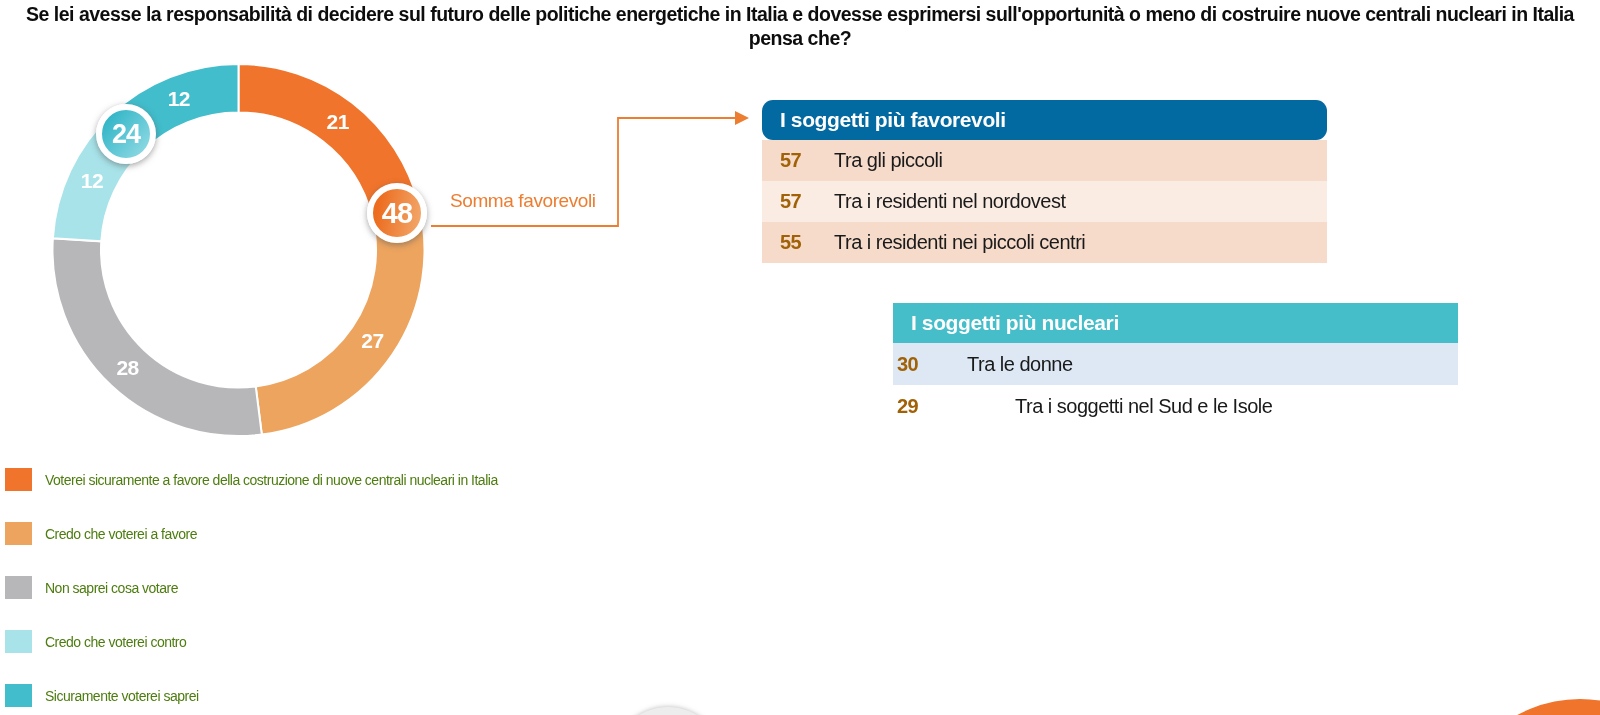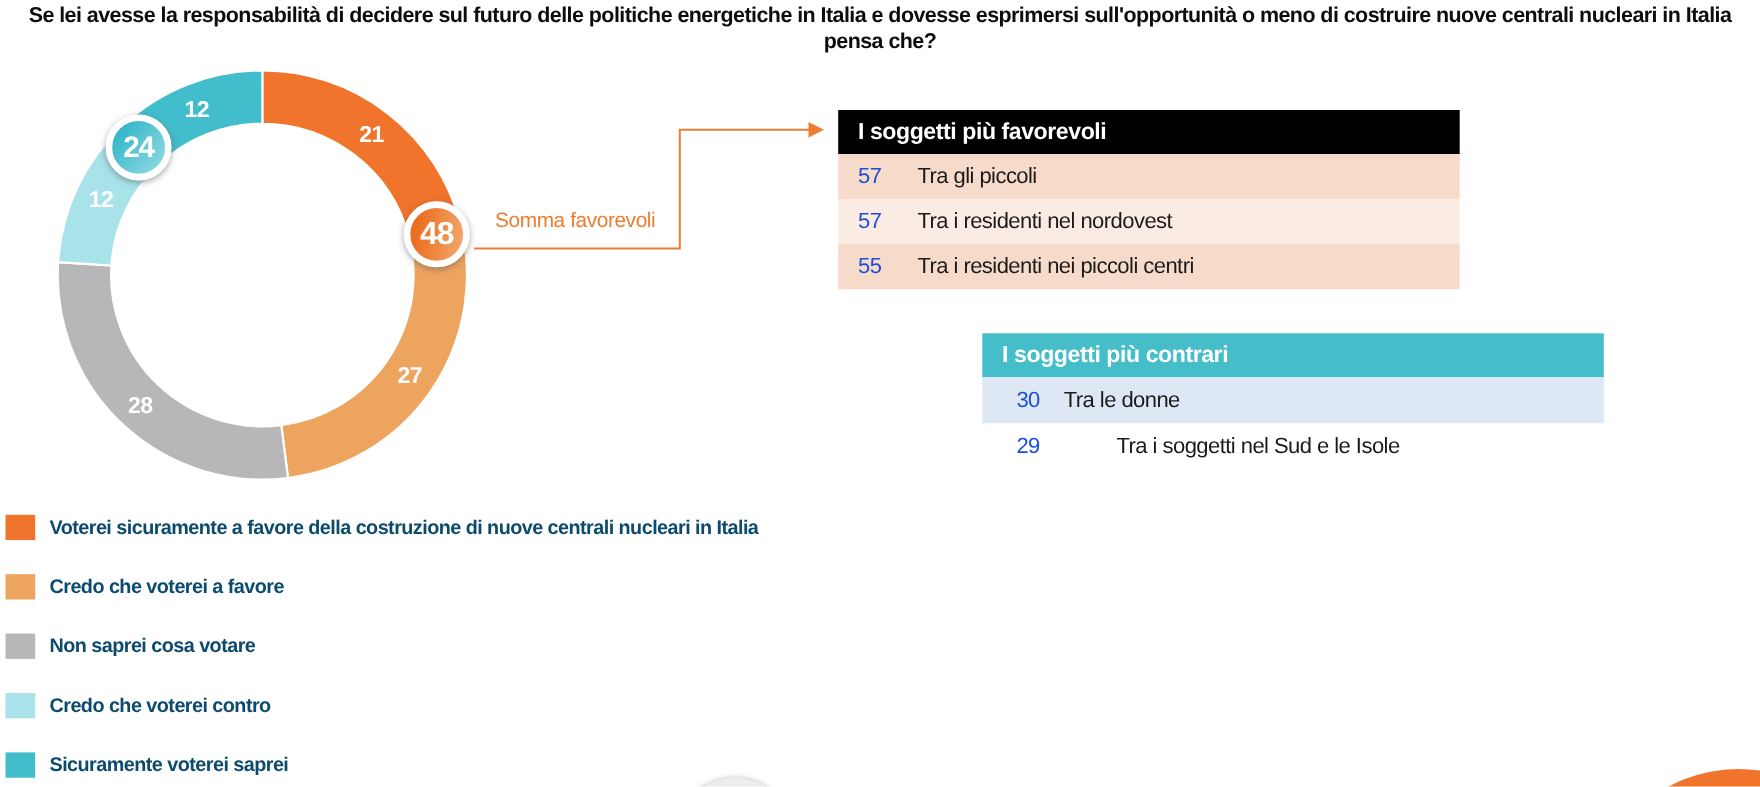--- a/index.html
+++ b/index.html
@@ -54,41 +54,41 @@
   }
 
   
   .mini-table { position:absolute; width:565px; }
   .mini-table .tbl-header {
     height:40px; display:flex; align-items:center;
     padding-left:18px;
     color:#ffffff; font-weight:bold; font-size:21px; letter-spacing:-0.4px;
   }
   .tbl-fav { left:762px; top:100px; }
-  .tbl-fav .tbl-header { background:#000000; }
+  .tbl-fav .tbl-header { background:#0369a1;border-radius:11px; }
   .tbl-con { left:893px; top:303px; }
   .tbl-con .tbl-header { background:#45BECA; }
   .tbl-row {
     height:41px; display:flex; align-items:center;
     font-size:20px; letter-spacing:-0.5px; color:#1a1a1a;
   }
-  .tbl-row .num { font-weight:normal; width:72px; padding-left:18px; color:#1d4ed8; }
+  .tbl-row .num { font-weight:bold; width:72px; padding-left:18px; color:#a16207; }
   .tbl-fav .tbl-row .num { padding-left:18px; }
   .tbl-con .tbl-row { height:42px; }
-  .tbl-con .tbl-row .num { padding-left:31px; width:74px; }
+  .tbl-con .tbl-row .num { padding-left:4px; width:74px; }
   .row-peach { background:#F6DBCB; }
   .row-peach-light { background:#FBECE3; }
   .row-blue { background:#DDE8F4; }
   .row-white { background:#ffffff;gap:48px; }
 
   
   .legend { position:absolute; left:5px; top:0; width:800px; }
   .legend-item { position:absolute; left:0; display:flex; align-items:center; }
   .legend-swatch { width:27px; height:23px; margin-right:13px; flex:none; }
-  .legend-label { font-size:18px; font-weight:bold; letter-spacing:-0.5px; color:#0c4a6e; white-space:nowrap; }
+  .legend-label { font-size:14px; font-weight:normal; letter-spacing:-0.5px; color:#4d7c0f; white-space:nowrap; }
 
   
   .decor-gray {
     position:absolute; left:612px; top:707px; width:112px; height:112px;
     border-radius:50%; background:#ededee;
     box-shadow:0 0 5px rgba(140,140,140,.6);
   }
   .decor-orange {
     position:absolute; left:1449px; top:699px; width:262px; height:262px;
     border-radius:50%; background:#F0742B;
@@ -137,21 +137,21 @@
     <span class="num">57</span>
     <span class="lbl">Tra i residenti nel nordovest</span>
   </div>
   <div class="tbl-row row-peach">
     <span class="num">55</span>
     <span class="lbl">Tra i residenti nei piccoli centri</span>
   </div>
 </div>
 
 <div class="mini-table tbl-con">
-  <div class="tbl-header">I soggetti più contrari</div>
+  <div class="tbl-header">I soggetti più nucleari</div>
   <div class="tbl-row row-blue">
     <span class="num">30</span>
     <span class="lbl">Tra le donne</span>
   </div>
   <div class="tbl-row row-white">
     <span class="num">29</span>
     <span class="lbl">Tra i soggetti nel Sud e le Isole</span>
   </div>
 </div>
 

